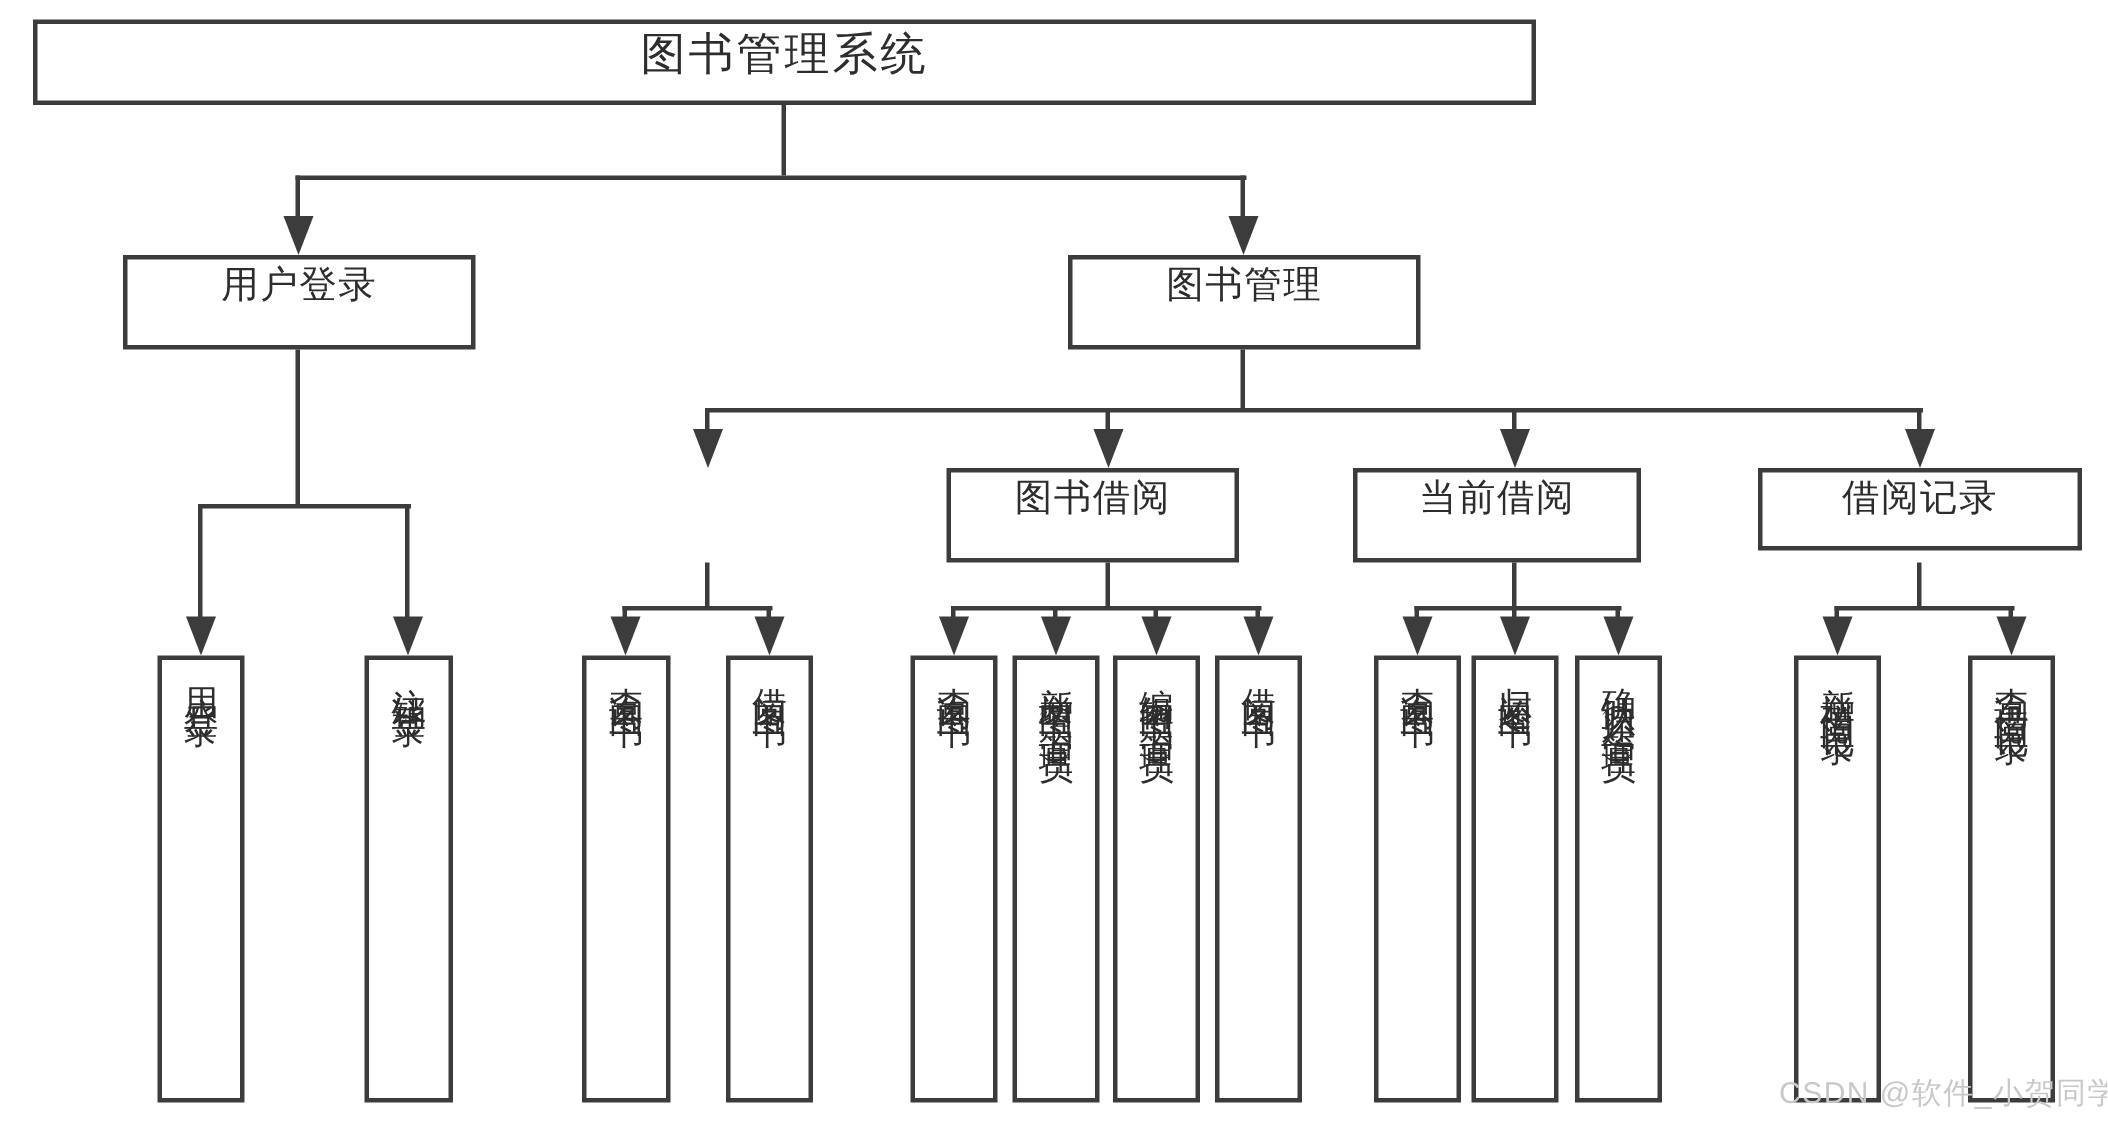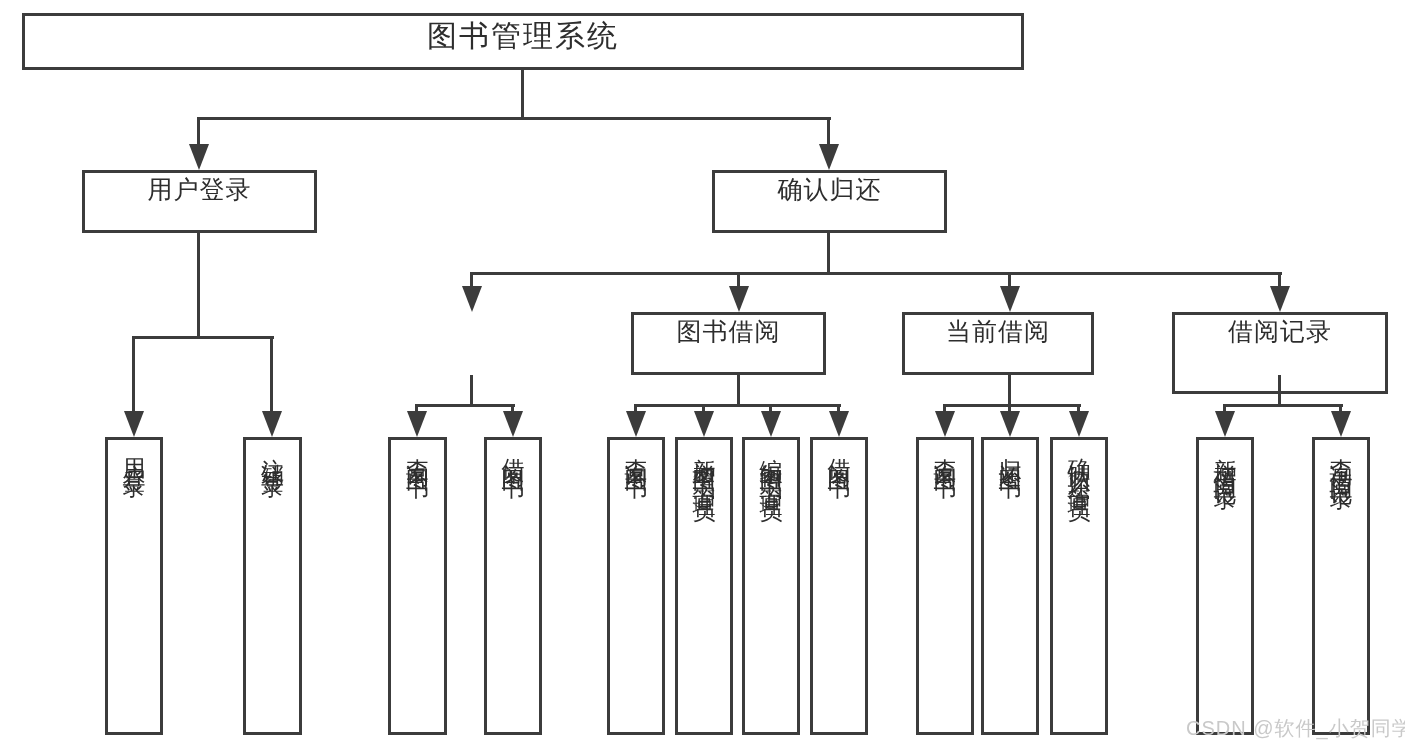--- a/index.html
+++ b/index.html
@@ -31,21 +31,21 @@
   <div class="ln-h" style="left:197px;top:117px;width:634px"></div>
   <div class="ln-v" style="left:197px;top:117px;height:29px"></div>
   <div class="ah" style="left:189px;top:144px"></div>
   <div class="ln-v" style="left:827px;top:117px;height:29px"></div>
   <div class="ah" style="left:819px;top:144px"></div>
 
   <div class="bx" style="left:82px;top:170px;width:235px;height:63px">
     <span class="lbl">用户登录</span>
   </div>
   <div class="bx" style="left:712px;top:170px;width:235px;height:63px">
-    <span class="lbl">确认归还</span>
+    <span class="lbl">图书管理</span>
   </div>
 
   <div class="ln-v" style="left:197px;top:233px;height:103px"></div>
   <div class="ln-h" style="left:132px;top:336px;width:142px"></div>
   <div class="ln-v" style="left:132px;top:336px;height:77px"></div>
   <div class="ah" style="left:124px;top:411px"></div>
   <div class="ln-v" style="left:270px;top:336px;height:77px"></div>
   <div class="ah" style="left:262px;top:411px"></div>
 
   <div class="ln-v" style="left:827px;top:233px;height:39px"></div>
@@ -58,21 +58,21 @@
   <div class="ah" style="left:1000px;top:286px"></div>
   <div class="ln-v" style="left:1278px;top:272px;height:16px"></div>
   <div class="ah" style="left:1270px;top:286px"></div>
 
   <div class="bx" style="left:631px;top:312px;width:195px;height:63px">
     <span class="lbl">图书借阅</span>
   </div>
   <div class="bx" style="left:902px;top:312px;width:192px;height:63px">
     <span class="lbl">当前借阅</span>
   </div>
-  <div class="bx" style="left:1172px;top:312px;width:216px;height:82px">
+  <div class="bx" style="left:1172px;top:312px;width:216px;height:55px">
     <span class="lbl">借阅记录</span>
   </div>
 
   <div class="ln-v" style="left:470px;top:375px;height:29px"></div>
   <div class="ln-h" style="left:415px;top:404px;width:100px"></div>
   <div class="ln-v" style="left:415px;top:404px;height:9px"></div>
   <div class="ah" style="left:407px;top:411px"></div>
   <div class="ln-v" style="left:511px;top:404px;height:9px"></div>
   <div class="ah" style="left:503px;top:411px"></div>
 

